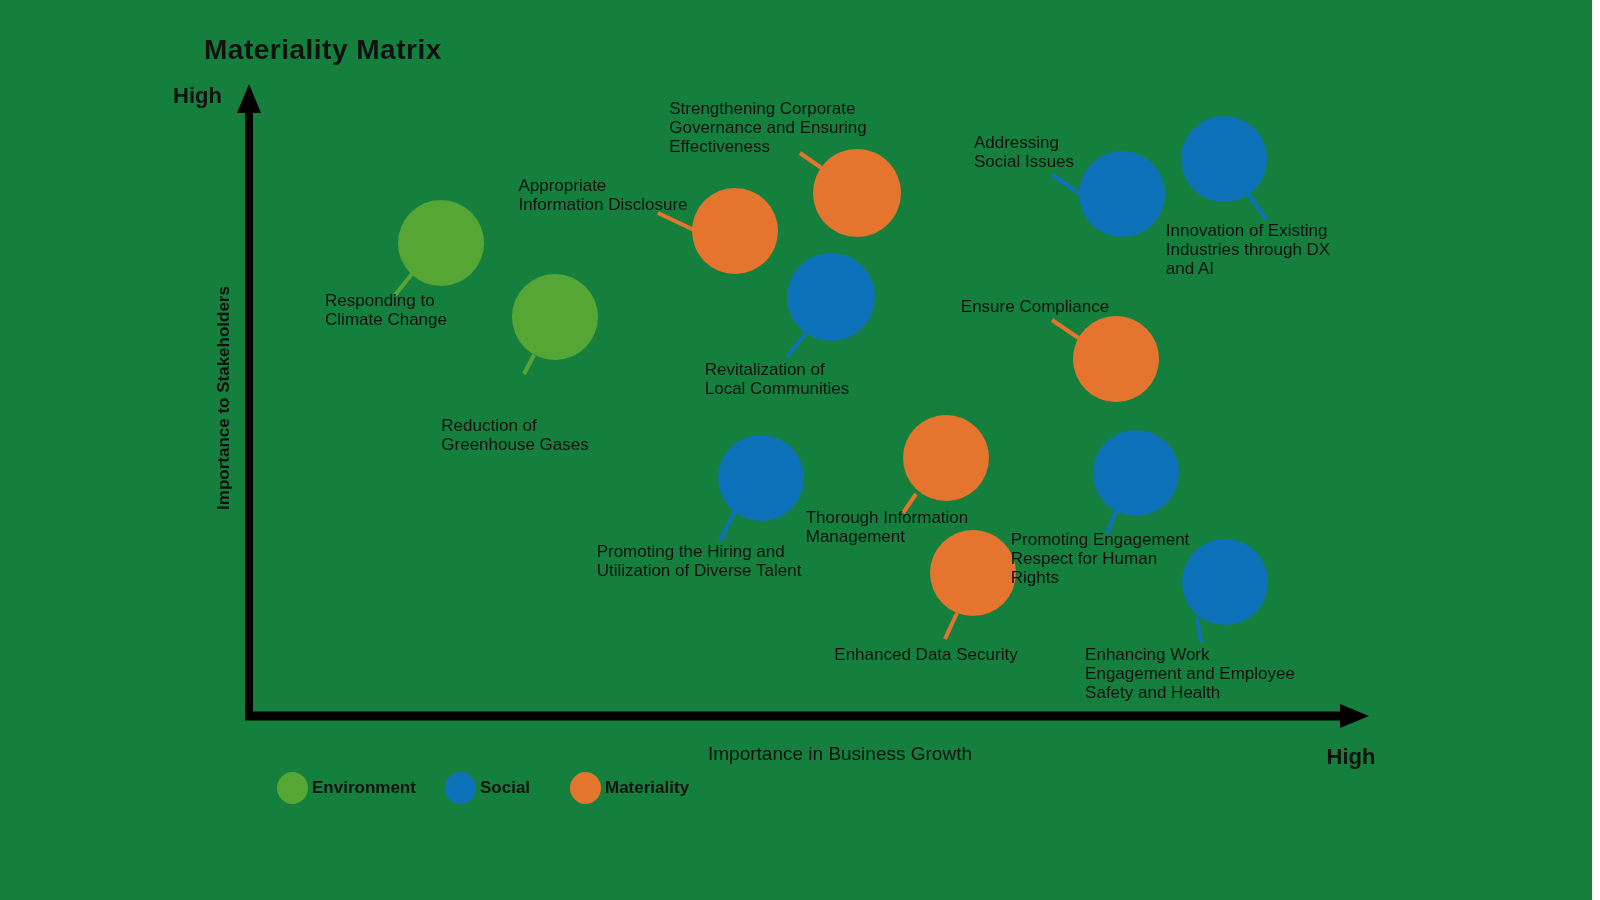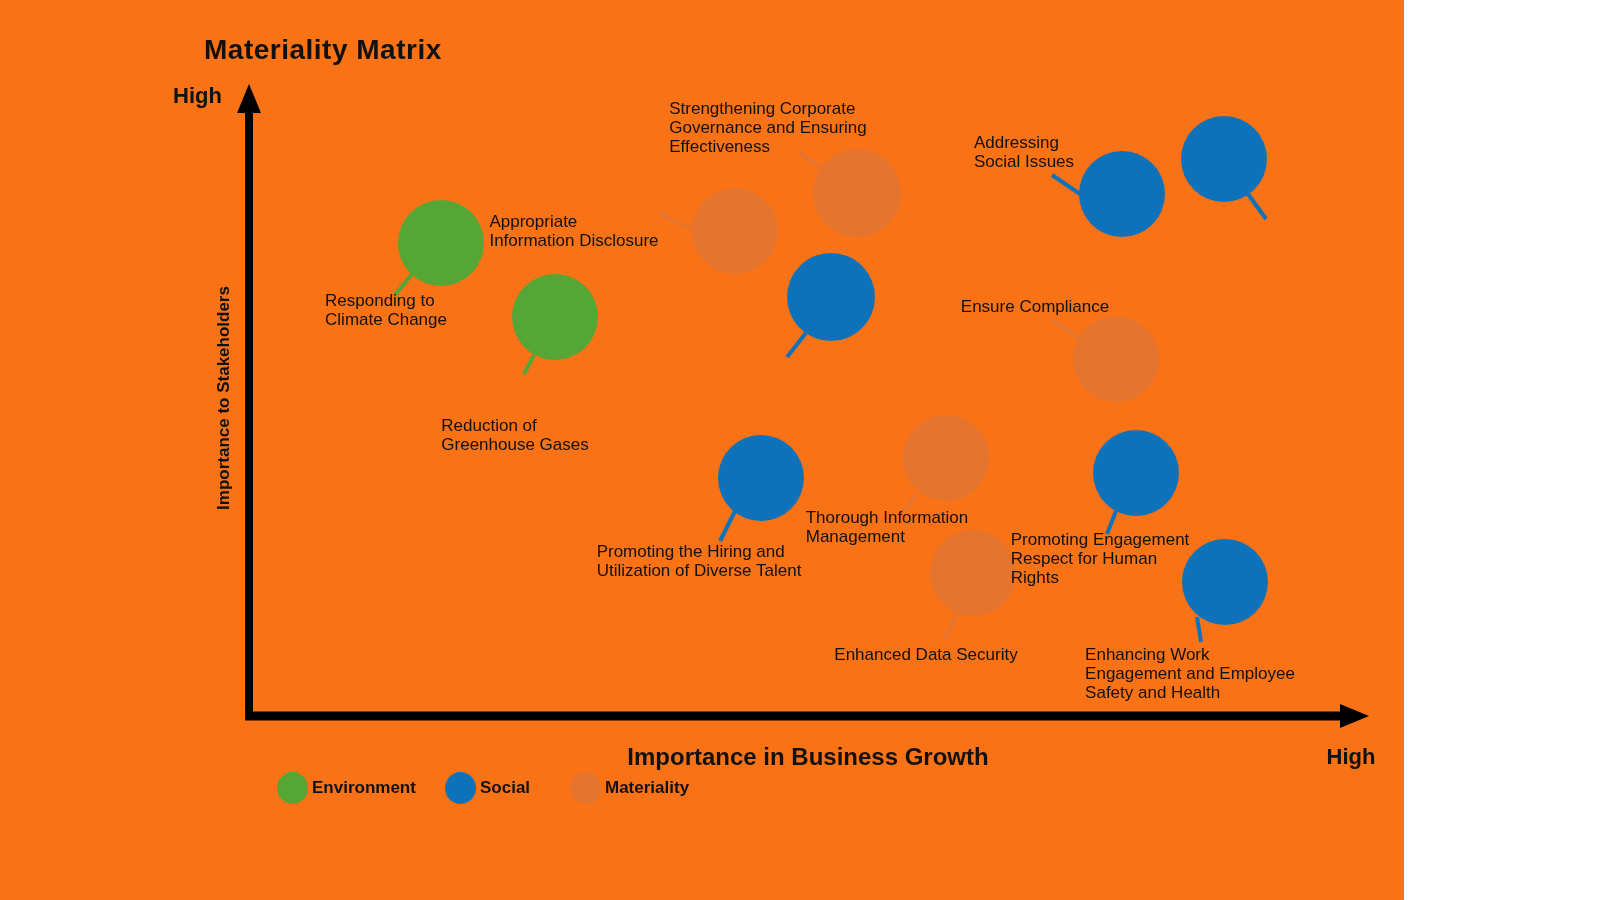--- a/index.html
+++ b/index.html
@@ -1,27 +1,27 @@
 <!DOCTYPE html>
 <html><head>
 <meta charset="utf-8">
 <style>
   html,body{margin:0;padding:0;background:#ffffff;}
   .stage{
-    position:relative;width:1404px;height:900px;background:#f97316;overflow:hidden;
+    position:relative;width:1592px;height:900px;background:#15803d;overflow:hidden;
     font-family:"Liberation Sans","DejaVu Sans",sans-serif;color:#111;
   }
   .chart-title{position:absolute;left:204px;top:34px;font-size:28px;font-weight:bold;letter-spacing:.5px;}
   .y-high{position:absolute;left:173px;top:83px;width:56px;font-size:22px;font-weight:bold;text-align:left;}
   .x-high{position:absolute;left:1351px;top:744px;transform:translateX(-50%);font-size:22px;font-weight:bold;}
   .y-axis-title{
     position:absolute;left:224px;top:398px;transform:translate(-50%,-50%) rotate(-90deg);
     font-size:17px;font-weight:bold;white-space:nowrap;
   }
-  .x-axis-title{position:absolute;left:808px;top:743px;transform:translateX(-50%);font-size:24px;font-weight:bold;white-space:nowrap;}
+  .x-axis-title{position:absolute;left:840px;top:743px;transform:translateX(-50%);font-size:19px;font-weight:normal;white-space:nowrap;}
   svg.canvas{position:absolute;left:0;top:0;}
   .label-layer{position:absolute;left:0;top:0;width:1600px;height:900px;pointer-events:none;}
   .bubble-label{
     position:absolute;transform:translateX(-50%);text-align:left;
     font-size:17px;font-weight:normal;line-height:19px;white-space:nowrap;color:#111;
   }
   .legend-item{position:absolute;top:772px;display:flex;align-items:center;gap:4px;}
   .legend-dot{width:31px;height:32px;border-radius:50%;flex:0 0 auto;}
   .legend-label{font-size:17px;font-weight:bold;white-space:nowrap;}
 </style>
@@ -79,35 +79,44 @@
         <div>Climate Change</div>
       </div>
       <div class="bubble-label" style="left: 515px; top: 377px; margin-top: 39px;">
         <div>Reduction of</div>
         <div>Greenhouse Gases</div>
       </div>
       <div class="bubble-label" style="left: 1024px; top: 133px;">
         <div>Addressing</div>
         <div>Social Issues</div>
       </div>
+      <div class="bubble-label" style="left: 1248px; top: 221px;">
+        <div>Innovation of Existing</div>
+        <div>Industries through DX</div>
+        <div>and AI</div>
+      </div>
+      <div class="bubble-label" style="left: 777px; top: 360px;">
+        <div>Revitalization of</div>
+        <div>Local Communities</div>
+      </div>
       <div class="bubble-label" style="left: 699px; top: 542px;">
         <div>Promoting the Hiring and</div>
         <div>Utilization of Diverse Talent</div>
       </div>
       <div class="bubble-label" style="left: 1100px; top: 530px;">
         <div>Promoting Engagement</div>
         <div>Respect for Human</div>
         <div>Rights</div>
       </div>
       <div class="bubble-label" style="left: 1190px; top: 645px;">
         <div>Enhancing Work</div>
         <div>Engagement and Employee</div>
         <div>Safety and Health</div>
       </div>
-      <div class="bubble-label" style="left: 574px; top: 176px; margin-top: 36px;">
+      <div class="bubble-label" style="left: 603px; top: 176px;">
         <div>Appropriate</div>
         <div>Information Disclosure</div>
       </div>
       <div class="bubble-label" style="left: 768px; top: 99px;">
         <div>Strengthening Corporate</div>
         <div>Governance and Ensuring</div>
         <div>Effectiveness</div>
       </div>
       <div class="bubble-label" style="left: 1035px; top: 297px;">
         <div>Ensure Compliance</div>

